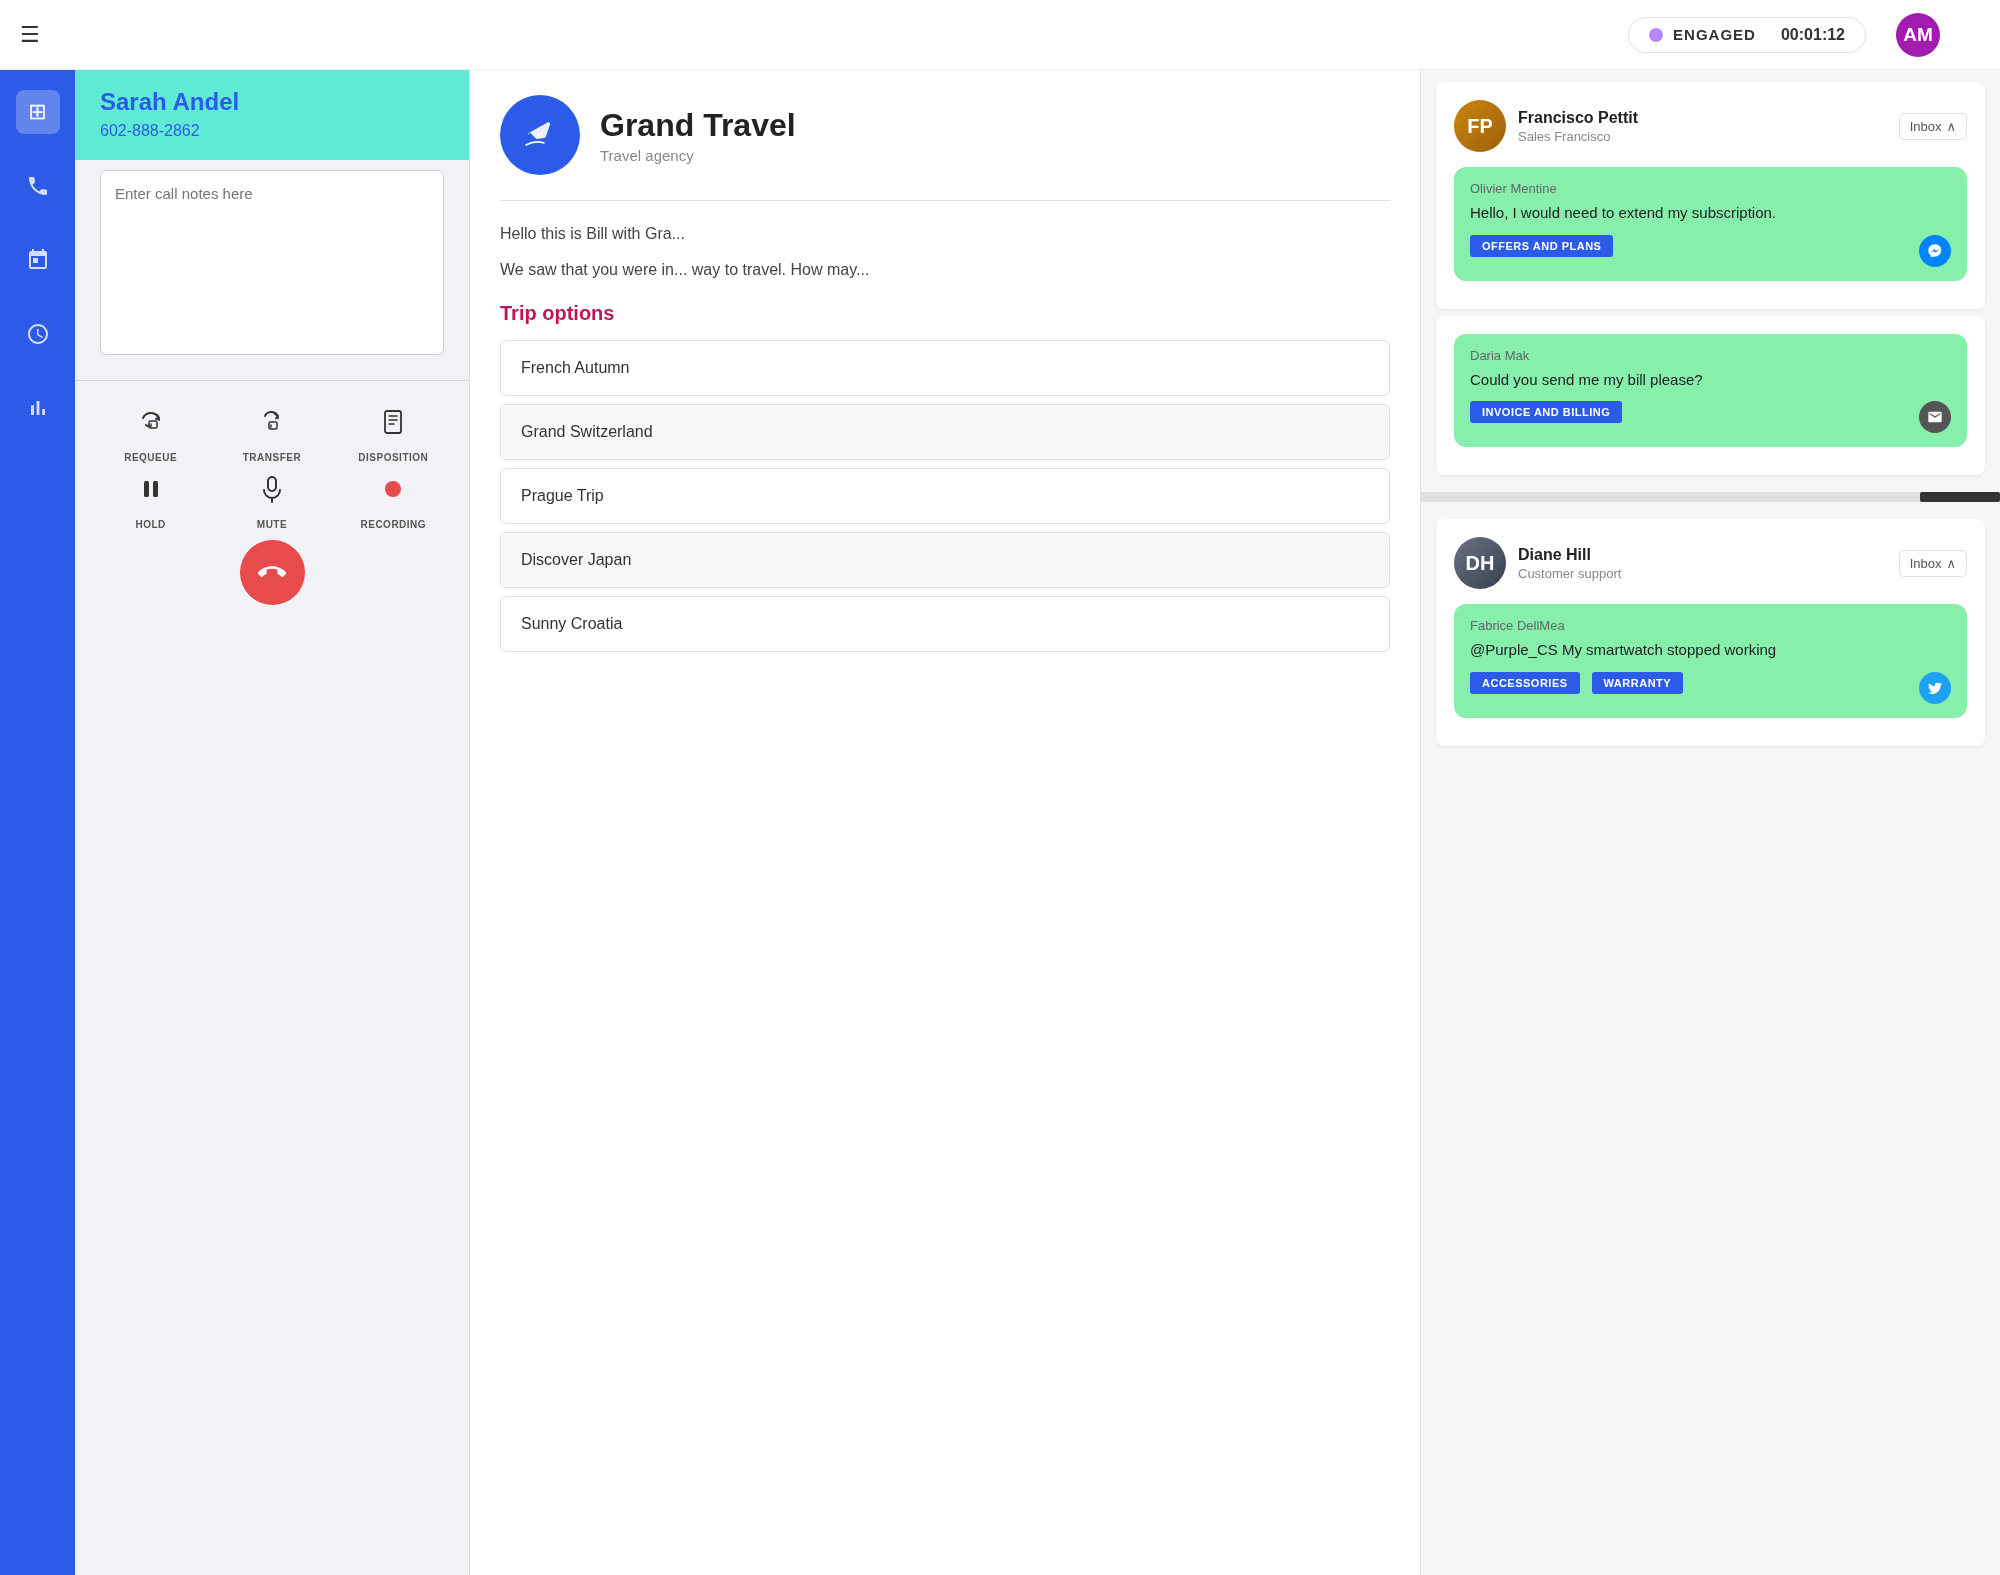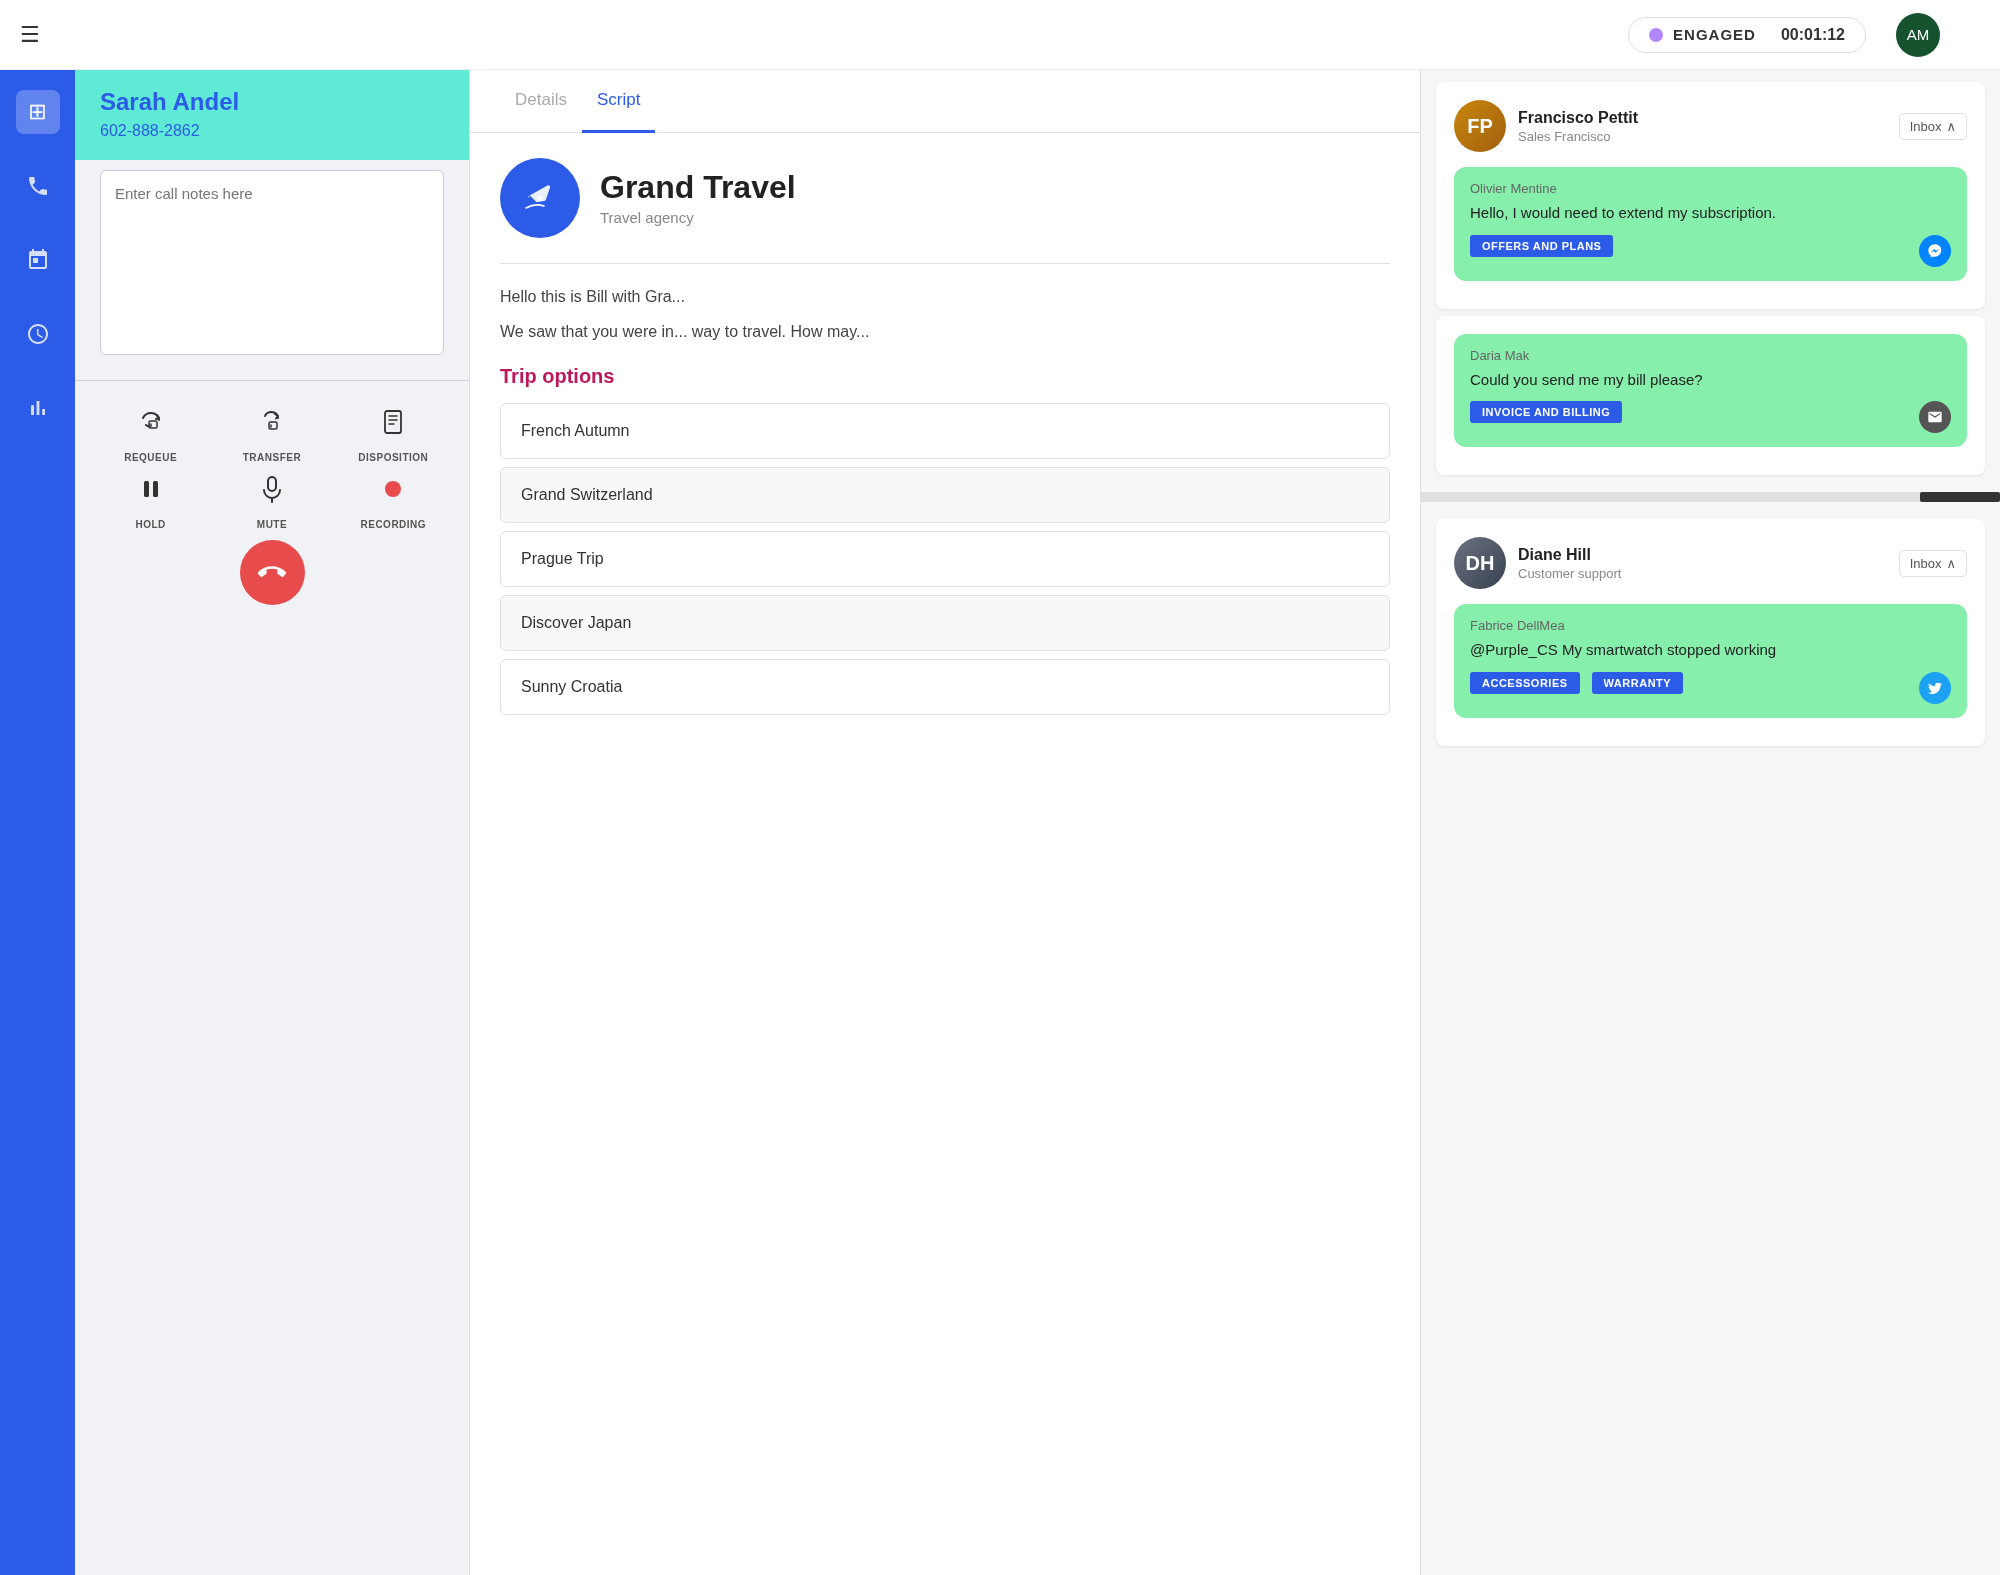--- a/index.html
+++ b/index.html
@@ -278,24 +278,24 @@
     .timer {
       font-size: 16px;
       font-weight: 600;
       color: #333;
       margin-left: 15px;
     }
     .avatar-top {
       width: 44px;
       height: 44px;
       border-radius: 50%;
-      background: #14532d;
-      color: white;
-      font-weight: 400;
-      font-size: 15px;
+      background: #a21caf;
+      color: white;
+      font-weight: 700;
+      font-size: 19px;
       display: flex;
       align-items: center;
       justify-content: center;
       margin-left: 10px;
     }
 
     
     .chat-card {
       background: white;
       border-radius: 8px;
@@ -543,24 +543,20 @@
         <button class="end-call-btn">
           <svg width="28" height="28" viewBox="0 0 24 24" fill="white">
             <path d="M6.6 10.8c1.4 2.8 3.8 5.1 6.6 6.6l2.2-2.2c.3-.3.7-.4 1-.2 1.1.4 2.3.6 3.6.6.6 0 1 .4 1 1V20c0 .6-.4 1-1 1-9.4 0-17-7.6-17-17 0-.6.4-1 1-1h3.5c.6 0 1 .4 1 1 0 1.3.2 2.5.6 3.6.1.3 0 .7-.2 1L6.6 10.8z" transform="rotate(135 12 12)"></path>
           </svg>
         </button>
       </div>
     </div>
 
     <div class="content-area">
 
-      <div class="tabs">
-        <div class="tab">Details</div>
-        <div class="tab active">Script</div>
-      </div>
 
       <div class="script-content">
         <div class="company-header">
           <div class="company-logo">
             <svg width="40" height="40" viewBox="0 0 40 40" fill="white">
               <path d="M8 20c0-1 .5-2 1.5-2.5l18-10c1.5-.8 3 .5 2.5 2l-4 12c-.3.8-1 1.4-1.8 1.5l-7 1c-.5.1-1-.1-1.4-.5L10 17.5" fill="white" opacity="0.9"></path>
               <circle cx="20" cy="20" r="3" fill="rgba(255,255,255,0.6)"></circle>
               <path d="M6 30 Q15 25 24 28" stroke="white" stroke-width="1.5" fill="none" stroke-linecap="round"></path>
             </svg>
           </div>

